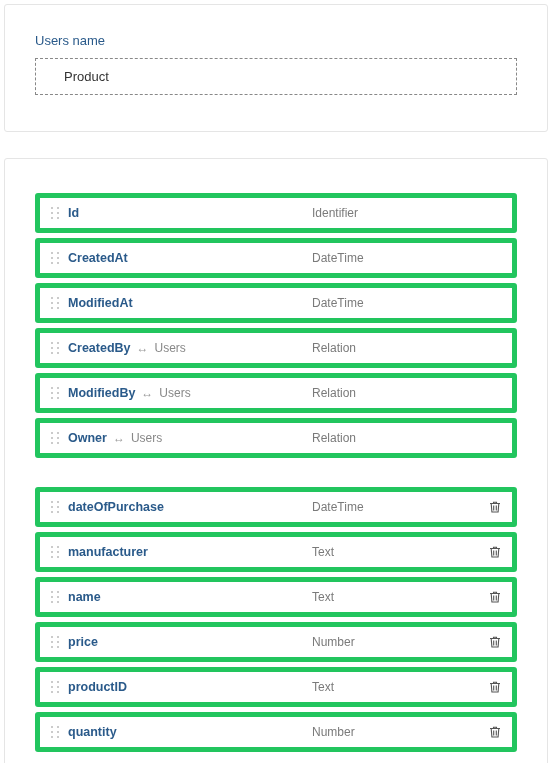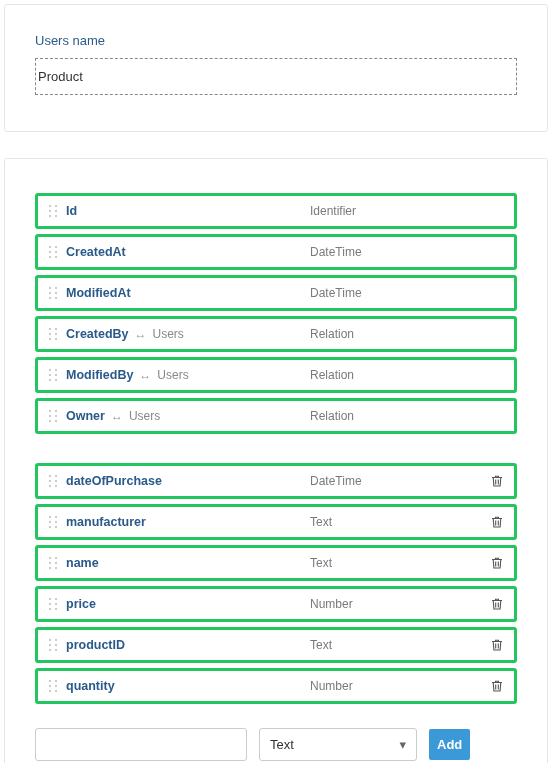--- a/index.html
+++ b/index.html
@@ -21,31 +21,31 @@
     }
     .panel-fields { margin-top: 26px; }
     .section-label {
       color: #2a5a8a;
       font-size: 13px;
       margin-bottom: 10px;
     }
     .type-name-input {
       width: 100%;
       border: 1px dashed #888;
-      padding: 10px 2px;
+      padding: 10px 28px;
       font-size: 13px;
       color: #333;
       background: #fff;
       outline: none;
     }
     .field-list { margin-top: 6px; }
     .field-row {
       display: flex;
       align-items: center;
-      border: 3px solid #22c55e;
+      border: 5px solid #22c55e;
       border-radius: 3px;
       background: #fff;
       padding: 8px 10px;
       margin-bottom: 5px;
       position: relative;
     }
     .drag-handle {
       display: inline-flex;
       width: 10px;
       height: 14px;

